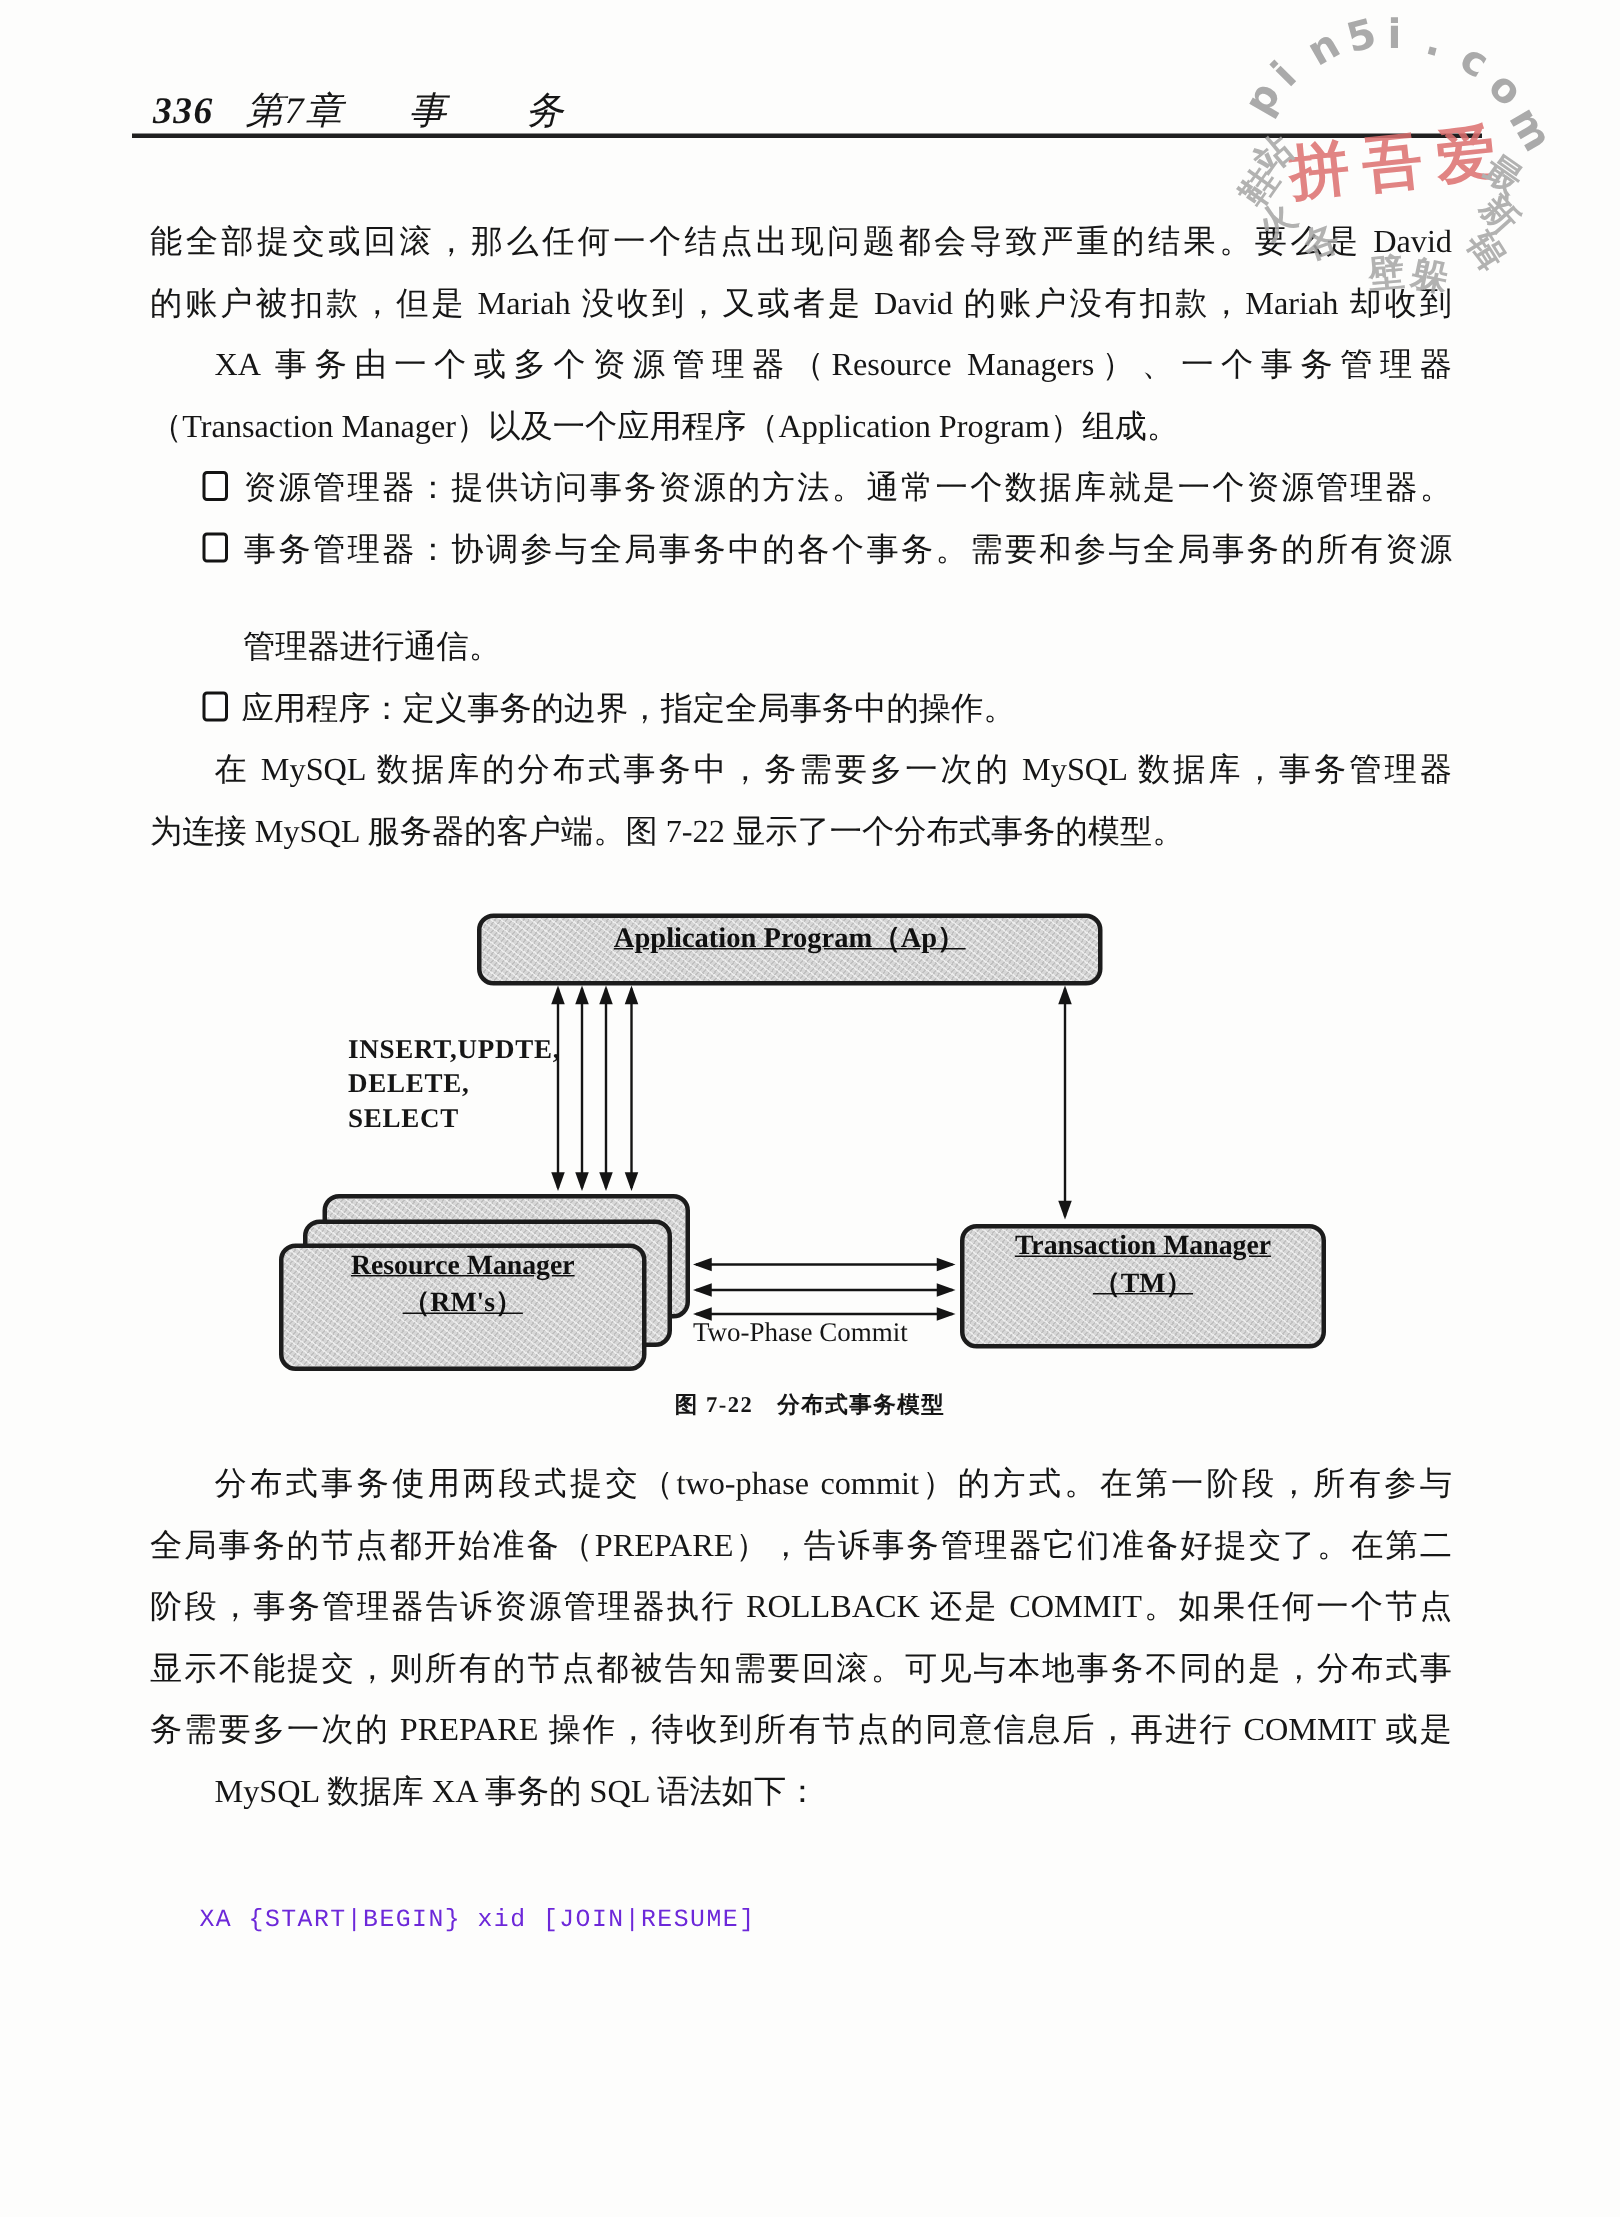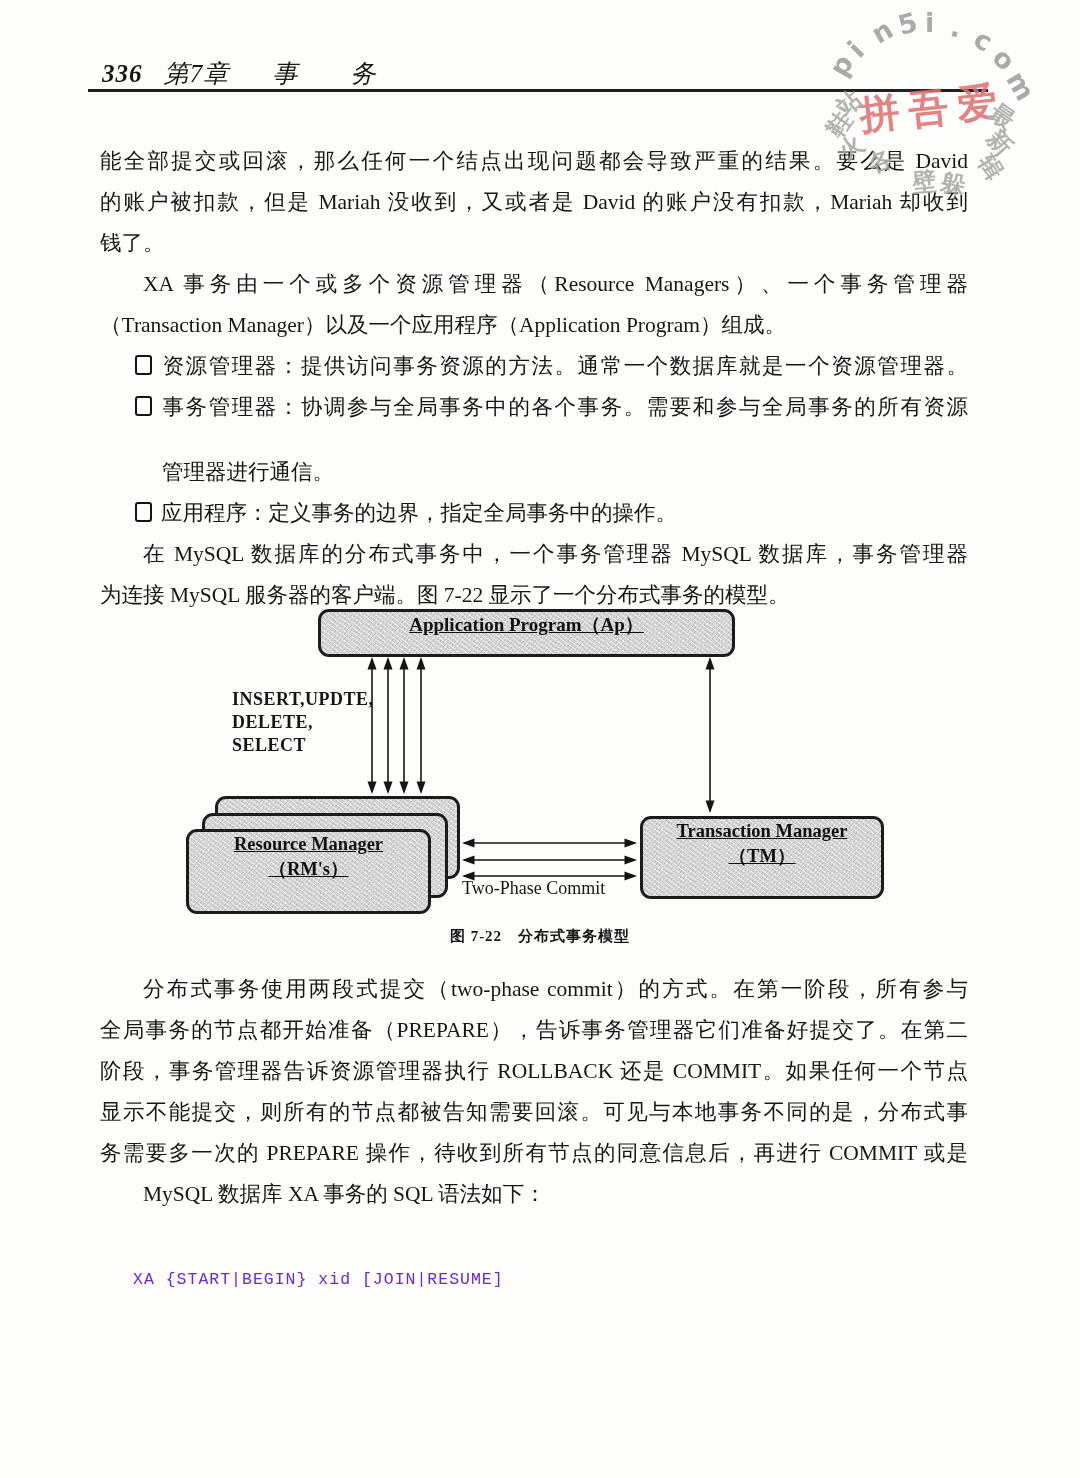--- a/index.html
+++ b/index.html
@@ -63,34 +63,33 @@
   <div class="header">
     <span class="pgnum">336</span>
     <span class="chapter">第7章</span>
     <span class="htitle">事　　务</span>
   </div>
   <div class="rule"></div>
 
   <div class="col upper">
     <div class="ln j">能全部提交或回滚，那么任何一个结点出现问题都会导致严重的结果。要么是 David</div>
     <div class="ln j">的账户被扣款，但是 Mariah 没收到，又或者是 David 的账户没有扣款，Mariah 却收到</div>
-    <div class="ln">钱了。</div>
     <div class="ln j ind">XA 事务由一个或多个资源管理器（Resource Managers）、一个事务管理器</div>
     <div class="ln">（Transaction Manager）以及一个应用程序（Application Program）组成。</div>
     <div class="ln bl j">
       <span class="bullet"></span><span>资源管理器：提供访问事务资源的方法。通常一个数据库就是一个资源管理器。</span>
     </div>
     <div class="ln bl j">
       <span class="bullet"></span><span>事务管理器：协调参与全局事务中的各个事务。需要和参与全局事务的所有资源</span>
     </div>
     <div class="ln cont">管理器进行通信。</div>
     <div class="ln bl">
       <span class="bullet"></span><span>应用程序：定义事务的边界，指定全局事务中的操作。</span>
     </div>
-    <div class="ln j ind">在 MySQL 数据库的分布式事务中，一个事务管理器 MySQL 数据库，事务管理器</div>
+    <div class="ln j ind">在 MySQL 数据库的分布式事务中，务需要多一次的 MySQL 数据库，事务管理器</div>
     <div class="ln">为连接 MySQL 服务器的客户端。图 7-22 显示了一个分布式事务的模型。</div>
   </div>
 
   <div>
     <div class="box ap">
       <span>Application Program（Ap）</span>
     </div>
     <div class="box rm-back"></div>
     <div class="box rm-mid"></div>
     <div class="box rm-front">

